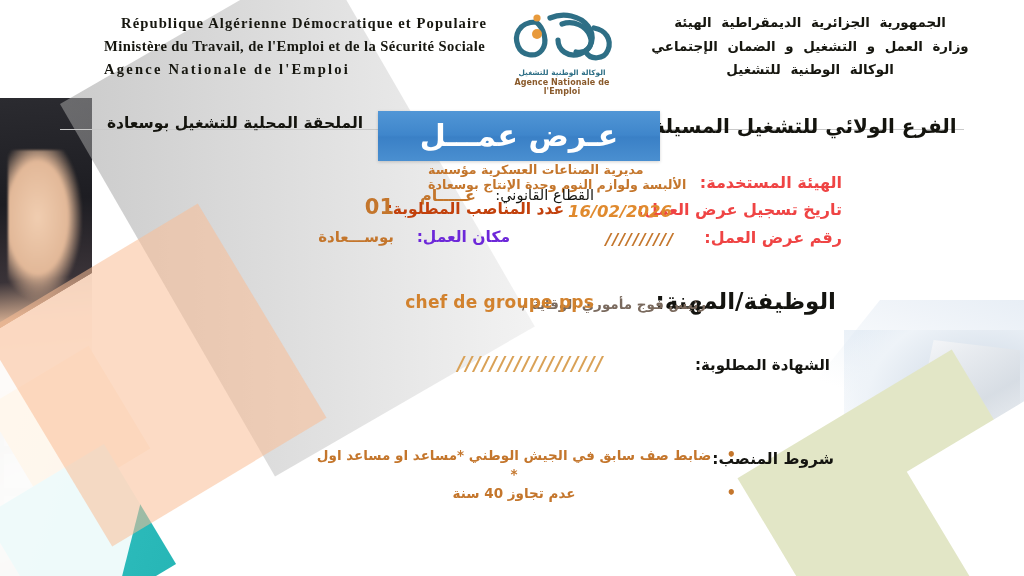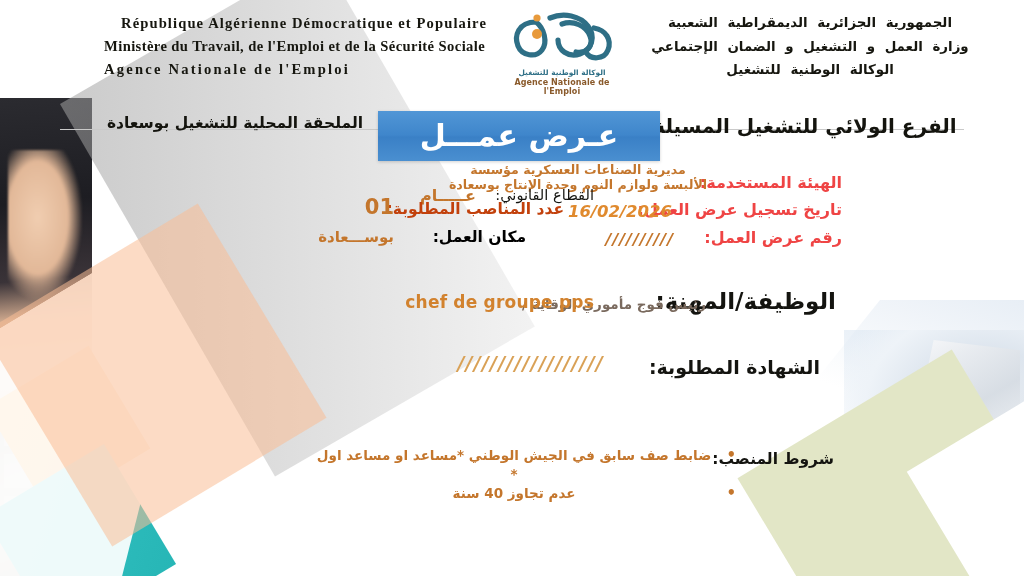--- a/index.html
+++ b/index.html
@@ -154,52 +154,52 @@
   .form{position:absolute;left:0;top:170px;width:1024px;}
   .row{position:relative;height:28px;direction:rtl;}
   .lbl{
     position:absolute;right:182px;font-size:16px;font-weight:700;color:#ef4444;
     white-space:nowrap;direction:rtl;
   }
 
   .r1 .lbl{top:3px;}
   .employer{
     position:absolute;right:296px;top:-8px;width:300px;
-    direction:rtl;text-align:center;color:#c4762c;
+    direction:rtl;text-align:left;color:#c4762c;
     font-size:12.6px;font-weight:700;line-height:15px;
   }
   .r1 .sector-lbl{position:absolute;right:430px;top:16px;font-size:14.6px;font-weight:400;color:#141410;}
   .r1 .sector-val{position:absolute;right:548px;top:16px;font-size:16px;font-weight:700;color:#c4762c;letter-spacing:-.5px;}
 
   .r2 .lbl{top:2px;}
   .r2 .date-val{position:absolute;right:352px;top:4px;font-size:16.5px;font-weight:700;color:#e08a2e;font-style:italic;}
   .r2 .posts-lbl{position:absolute;right:460px;top:2px;font-size:15.5px;font-weight:700;color:#c2410c;}
   .r2 .posts-val{position:absolute;right:630px;top:-3px;font-size:21px;font-weight:700;color:#c4762c;}
 
   .r3 .lbl{top:2px;}
   .r3 .num-val{position:absolute;right:350px;top:4px;font-size:16px;font-weight:700;color:#c4762c;font-style:italic;letter-spacing:1px;}
-  .r3 .place-lbl{position:absolute;right:498px;top:2px;font-size:15.5px;font-weight:700;color:#000000;}
+  .r3 .place-lbl{position:absolute;right:514px;top:2px;font-size:15.5px;font-weight:700;color:#6d28d9;}
   .r3 .place-val{position:absolute;right:630px;top:2px;font-size:15px;font-weight:700;color:#c4762c;letter-spacing:-.3px;}
 
   
   .job{position:absolute;left:0;top:288px;width:1024px;direction:rtl;height:40px;}
   .job-lbl{
     position:absolute;right:188px;top:0;font-size:23px;font-weight:700;color:#141410;
   }
   .job-val{
     position:absolute;right:318px;top:8px;font-size:13.5px;font-weight:700;color:#7a6a5e;
   }
   .job-val-fr{
     position:absolute;right:430px;top:4px;font-size:17px;font-weight:700;color:#d2822e;
     direction:ltr;letter-spacing:.2px;
   }
 
   
   .cert{position:absolute;left:0;top:352px;width:1024px;direction:rtl;height:30px;}
-  .cert-lbl{position:absolute;right:204px;top:4px;font-size:19px;font-weight:700;color:#141410;}
+  .cert-lbl{position:absolute;right:194px;top:4px;font-size:15px;font-weight:700;color:#141410;}
   .cert-val{
     position:absolute;right:420px;top:0;font-size:19px;font-weight:700;color:#d9a156;
     font-style:italic;letter-spacing:1.2px;direction:ltr;
   }
 
   
   .cond{position:absolute;left:0;top:446px;width:1024px;direction:rtl;}
   .cond-lbl{position:absolute;right:190px;top:4px;font-size:15.5px;font-weight:700;color:#141410;}
   .cond-list{
     position:absolute;right:310px;top:0;width:400px;
@@ -242,21 +242,21 @@
 
   <div class="header">
 
     <div class="hdr-fr">
       <div>République Algérienne Démocratique et Populaire</div>
       <div>Ministère du Travail, de l'Emploi et de la Sécurité Sociale</div>
       <div>Agence Nationale de l'Emploi</div>
     </div>
 
     <div class="hdr-ar">
-      <div>الجمهورية الجزائرية الديمقراطية الشعبية</div>
+      <div>الجمهورية الجزائرية الديمقراطية الهيئة</div>
       <div>وزارة العمل و التشغيل و الضمان الإجتماعي</div>
       <div>الوكالة الوطنية للتشغيل</div>
     </div>
 
     <div class="logo">
       <div class="mark">
         <svg viewBox="0 0 112 62" width="112" height="62" aria-hidden="true">
           <g fill="none" stroke="#2e6f86" stroke-width="5.2" stroke-linecap="round">
             <path d="M30 16 C12 16 8 30 12 40 C16 50 30 52 36 44 C42 36 38 22 30 16 Z"></path>
             <path d="M44 12 C58 6 74 10 82 20 C90 30 86 44 74 48 C62 52 52 44 52 34"></path>

